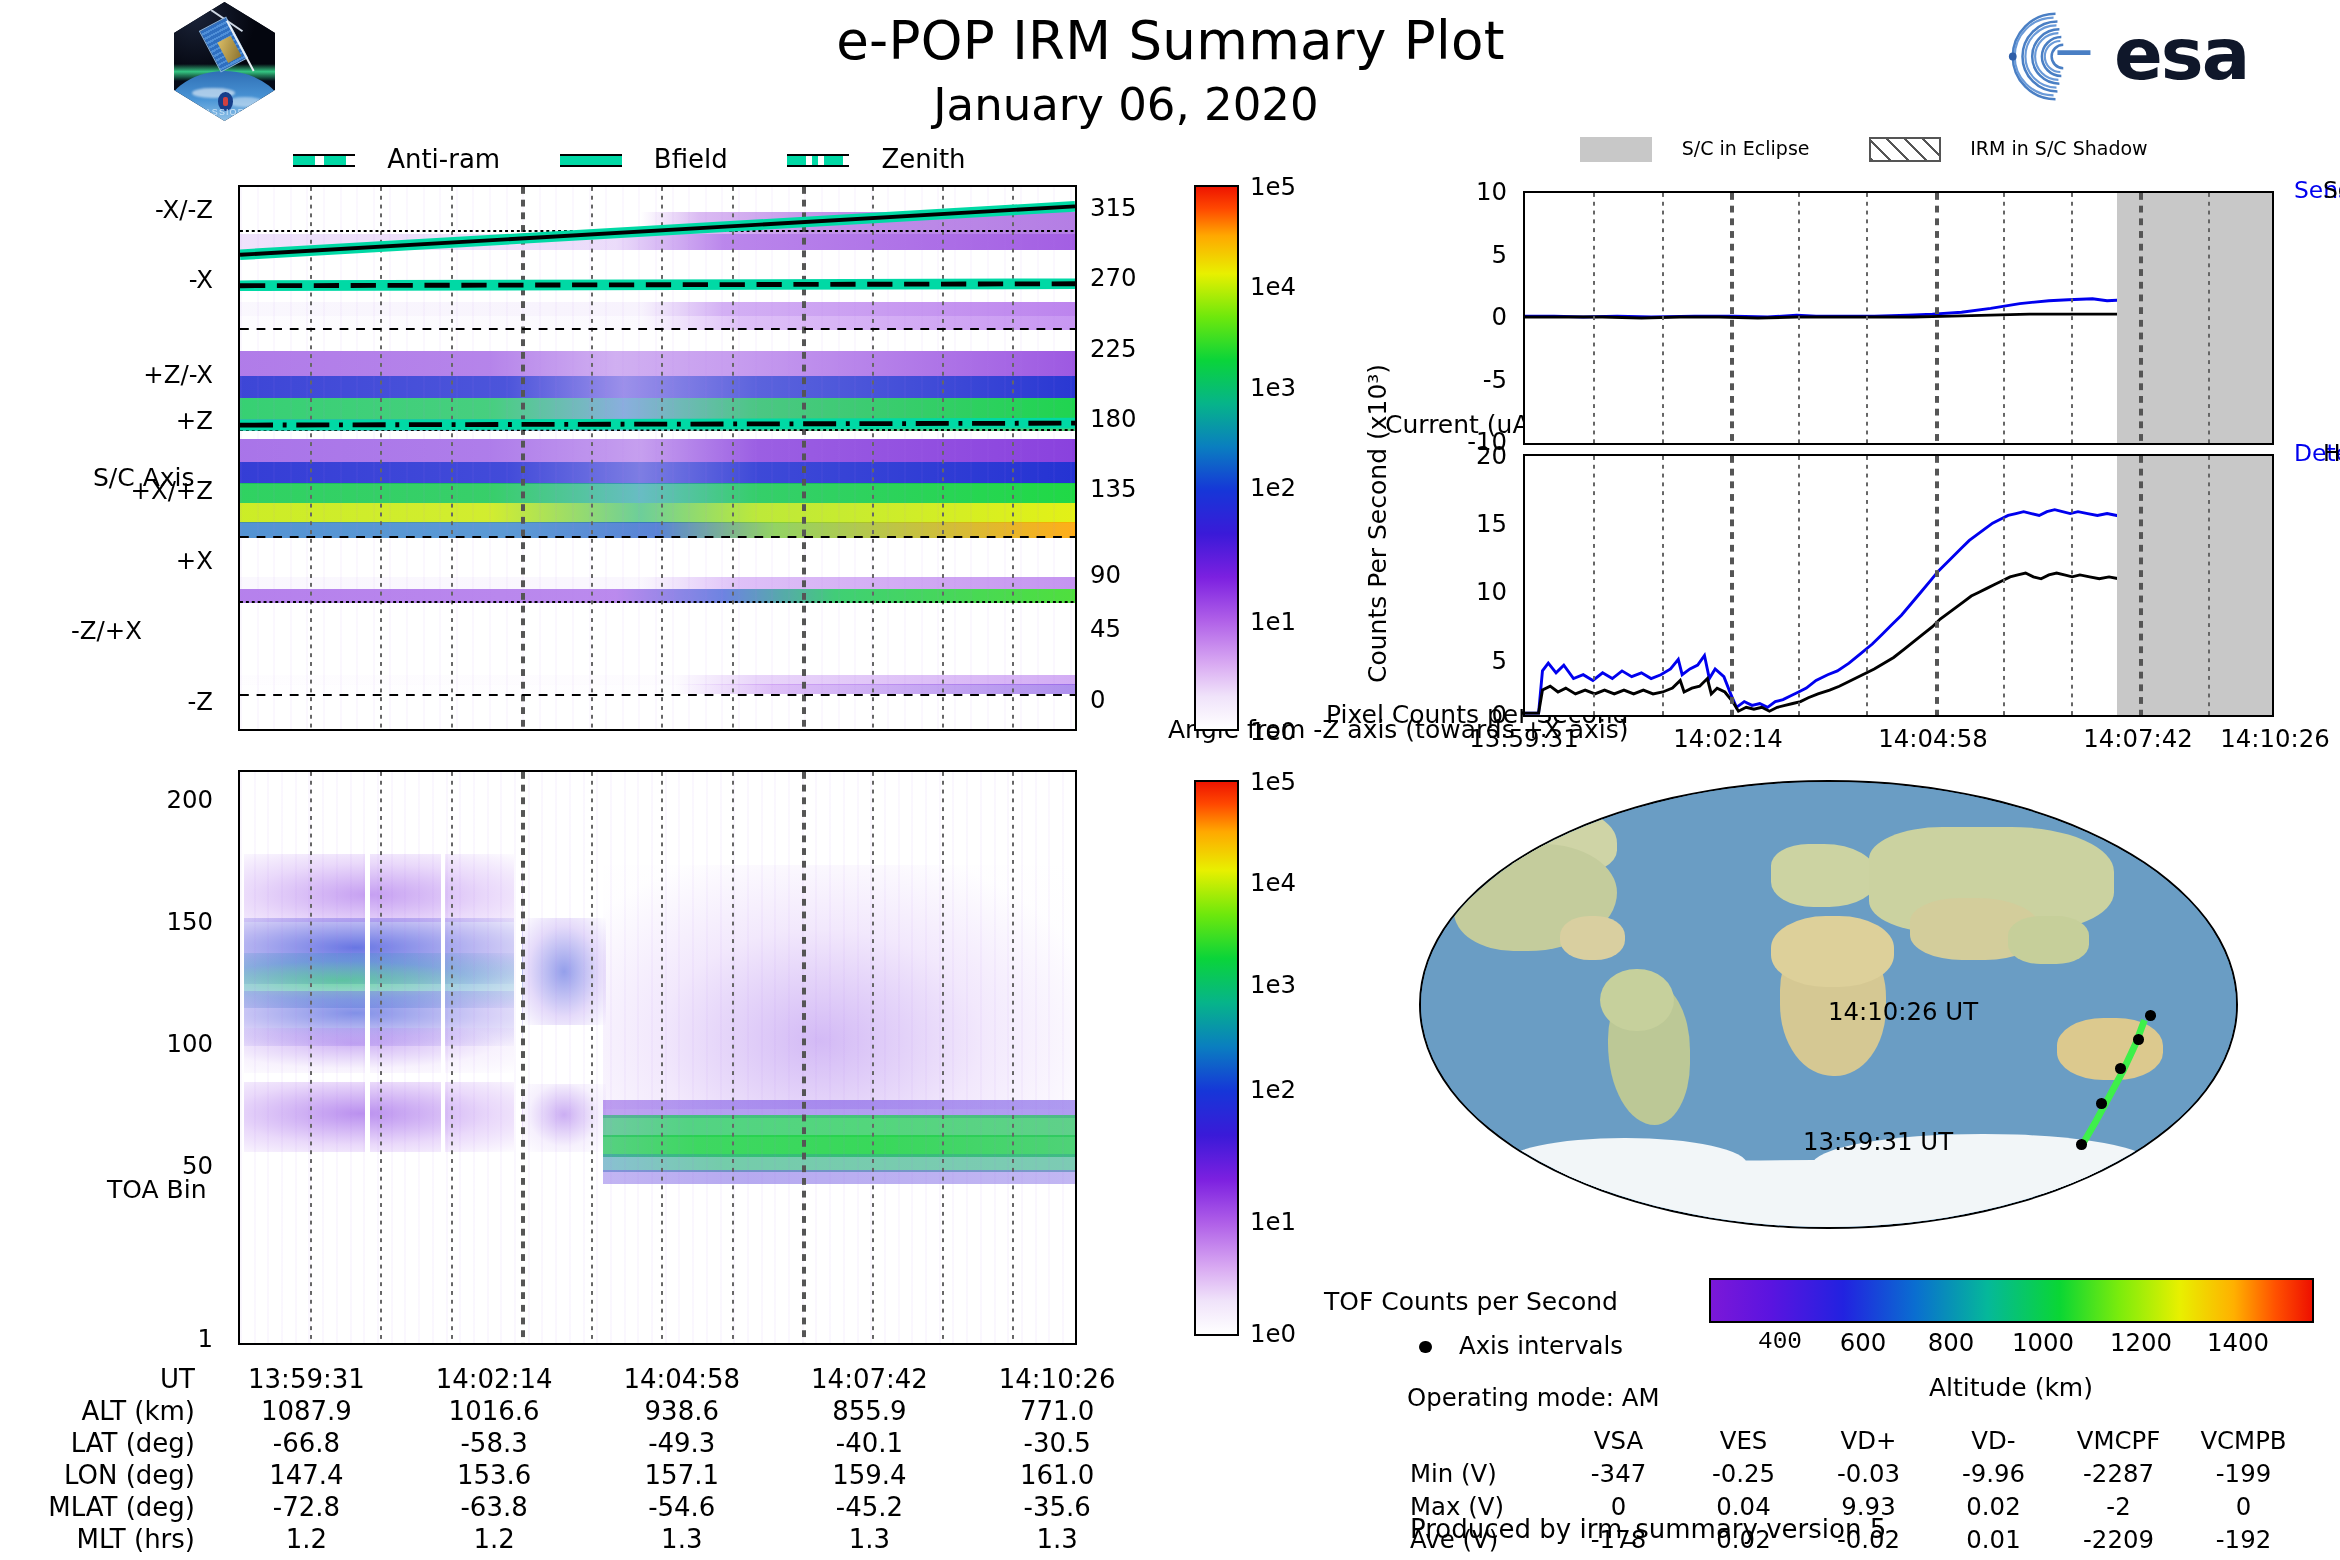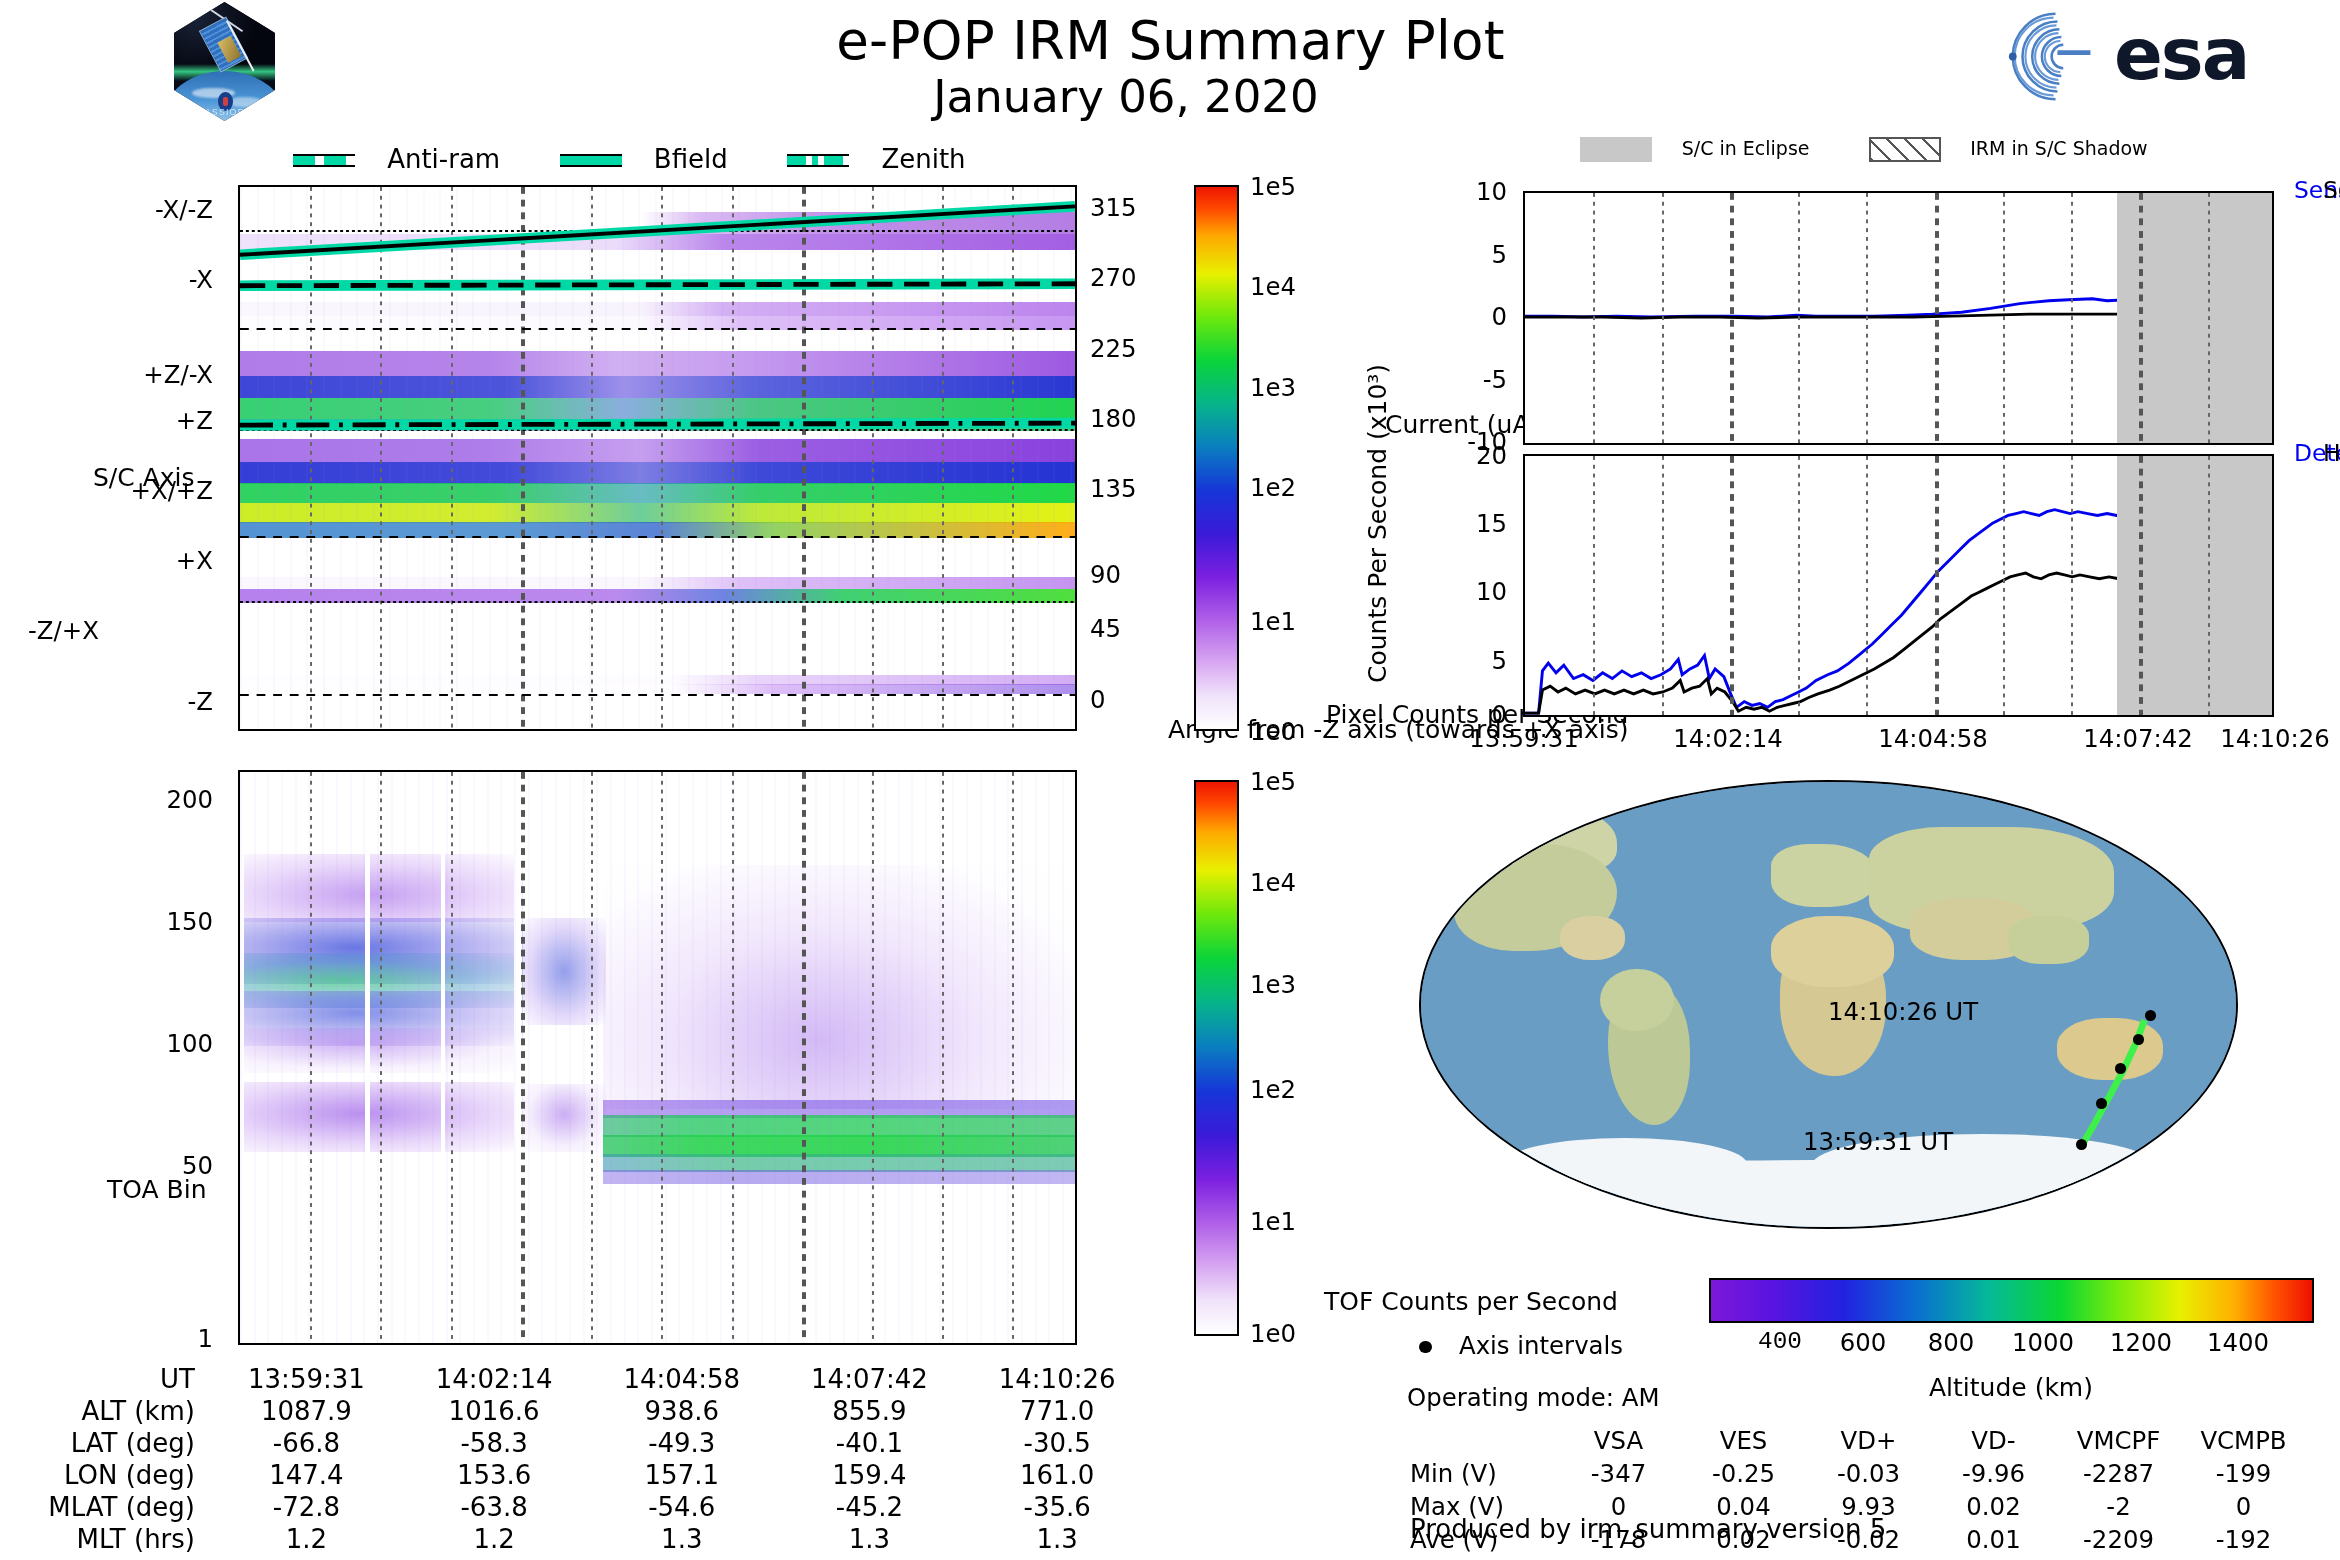--- a/index.html
+++ b/index.html
@@ -16,21 +16,21 @@
   .abs { position: absolute; }
 
   
   #title-main {
     left: 0; top: 9.8px; width: 2341px;
     text-align: center;
     font-size: 53px;
     letter-spacing: 0.3px;
   }
   #title-date {
-    left: 0; top: 70px; width: 2252px;
+    left: 0; top: 78px; width: 2252px;
     text-align: center;
     font-size: 45px;
   }
 
   
   #patch {
     left: 174px; top: 2px;
     width: 101px; height: 119px;
   }
   #patch .hexwrap {
@@ -263,21 +263,21 @@
   <div class="abs ax-title" style="left:93px; top:463px;">
     <span class="rot90">S/C Axis</span>
   </div>
 
   <div class="abs tick-lbl" style="left:0px; top:195px; width:213px; text-align:right;">-X/-Z</div>
   <div class="abs tick-lbl" style="left:0px; top:265px; width:213px; text-align:right;">-X</div>
   <div class="abs tick-lbl" style="left:0px; top:335px; width:213px; text-align:right;margin-top:25px;">+Z/-X</div>
   <div class="abs tick-lbl" style="left:0px; top:406px; width:213px; text-align:right;">+Z</div>
   <div class="abs tick-lbl" style="left:0px; top:476px; width:213px; text-align:right;">+X/+Z</div>
   <div class="abs tick-lbl" style="left:0px; top:546px; width:213px; text-align:right;">+X</div>
-  <div class="abs tick-lbl" style="left:0px; top:616px; width:213px; text-align:left;padding-left:28px;">-Z/+X</div>
+  <div class="abs tick-lbl" style="left:0px; top:616px; width:213px; text-align:center;">-Z/+X</div>
   <div class="abs tick-lbl" style="left:0px; top:687px; width:213px; text-align:right;">-Z</div>
 
   <div class="abs frame" id="p1" style="left:238px; top:185px; width:839px; height:546px;">
     <div class="spec" style="inset:0;">
 
       <div class="band" style="top:25px;  height:21.5px; background:linear-gradient(to right, rgba(255,255,255,0) 0%, rgba(255,255,255,0) 48%, rgba(150,60,220,0.35) 55%, rgba(140,50,215,0.55) 72%, rgba(130,40,210,0.6) 100%);"></div>
       <div class="band" style="top:47px;  height:15.6px; background:linear-gradient(to right, rgba(190,140,240,0.25) 0%, rgba(190,140,240,0.3) 45%, rgba(150,70,225,0.65) 58%, rgba(140,55,220,0.8) 100%);"></div>
 
       <div class="band" style="top:115px; height:13.7px; background:linear-gradient(to right, rgba(235,225,250,0.25) 0%, rgba(230,215,248,0.3) 48%, rgba(175,110,235,0.55) 58%, rgba(160,80,230,0.7) 100%);"></div>
       <div class="band" style="top:129px; height:13.7px; background:linear-gradient(to right, rgba(245,240,253,0.2) 0%, rgba(240,232,252,0.25) 48%, rgba(190,130,240,0.5) 60%, rgba(170,95,235,0.65) 100%);"></div>

